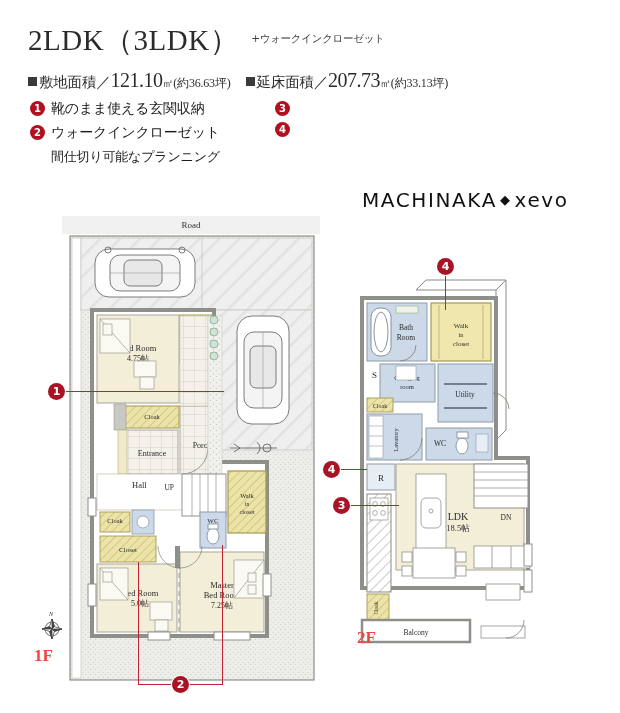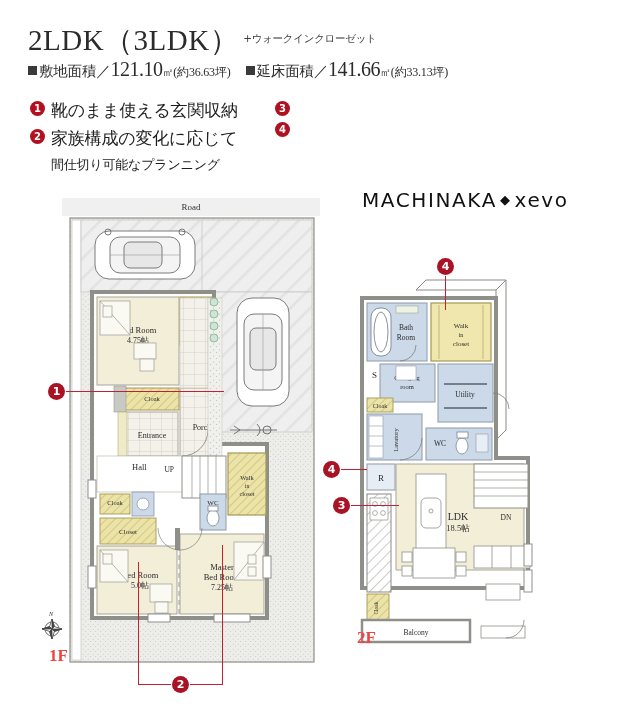--- a/index.html
+++ b/index.html
@@ -8,57 +8,57 @@
     font-family:"Liberation Serif","DejaVu Serif",serif;
     color:#231f20;overflow:hidden;position:relative;
   }
   .page{position:relative;width:620px;height:713px;}
 
   
   .header{position:absolute;left:28px;top:26px;width:560px;}
   .title-row{display:flex;align-items:center;gap:4px;line-height:1;}
   .title-main{font-size:29px;letter-spacing:.5px;color:#2b2b2b;font-weight:400;}
   .title-sub{font-size:10.5px;color:#3a3a3a;padding-bottom:4px;letter-spacing:-.3px;
-    font-family:"DejaVu Sans","Liberation Sans",sans-serif;}
-  .area-row{margin-top:3px;display:flex;align-items:baseline;gap:4px;
+    font-family:"DejaVu Sans","Liberation Sans",sans-serif;margin-left:8px;}
+  .area-row{margin-top:14px;display:flex;align-items:baseline;gap:4px;
     font-size:15px;color:#2b2b2b;letter-spacing:-.2px;}
   .sqmark{display:inline-block;width:9px;height:9px;background:#3a3a3a;margin-right:2px;
     position:relative;top:-1px;}
   .area-label{font-size:14.5px;}
   .area-num{font-size:20px;letter-spacing:-.5px;}
   .area-unit{font-size:11px;}
   .area-tsubo{font-size:12px;}
   .gap-mid{display:inline-block;width:7px;}
 
   
   .features{position:absolute;left:30px;top:100px;width:560px;}
   .fcol{position:absolute;top:0;}
   .fcol.left{left:0;width:250px;}
   .fcol.right{left:245px;width:320px;}
   .frow{display:flex;align-items:flex-start;margin-bottom:5px;}
   .fnum{flex:0 0 auto;width:15px;height:15px;border-radius:50%;
     background:#b01020;color:#fff;font-size:10px;line-height:15px;text-align:center;
     font-family:"DejaVu Sans","Liberation Sans",sans-serif;font-weight:bold;margin-right:6px;margin-top:1px;}
-  .ftxt{font-size:17px;line-height:1.35;color:#1d1d1d;letter-spacing:-.2px;}
+  .ftxt{font-size:14px;line-height:1.35;color:#1d1d1d;letter-spacing:-.2px;}
   .fcont{margin-left:21px;font-size:13px;line-height:1.35;color:#1d1d1d;letter-spacing:-.2px;}
 
   
   .brand{position:absolute;left:362px;top:188px;font-size:20px;letter-spacing:1.6px;
     font-family:"DejaVu Sans","Liberation Sans",sans-serif;color:#111;font-weight:500;}
   .brand .lower{text-transform:lowercase;}
 
   
-  .plan1f{position:absolute;left:62px;top:198px;width:258px;height:470px;text-align:right;}
+  .plan1f{position:absolute;left:62px;top:216px;width:258px;height:470px;text-align:right;}
   .plan2f{position:absolute;left:356px;top:258px;width:220px;height:390px;text-align:center;}
 
   svg{display:block;}
 
   .floor-tag{position:absolute;font-size:17px;font-weight:bold;color:#ef4444;
     font-family:"Liberation Serif",serif;}
-  #tag1f{left:49px;top:646px;text-align:right;}
+  #tag1f{left:34px;top:646px;text-align:right;}
   #tag2f{left:357px;top:628px;}
 
   
   .compass{position:absolute;left:38px;top:608px;width:30px;height:34px;}
 
   
   .callout{position:absolute;width:17px;height:17px;border-radius:50%;
     background:#a81426;color:#fff;font-size:11px;line-height:17px;text-align:center;
     font-family:"DejaVu Sans","Liberation Sans",sans-serif;font-weight:bold;z-index:40;
     box-shadow:0 0 0 1px #ffffff;}
@@ -89,34 +89,34 @@
     <div class="title-row">
       <span class="title-main">2LDK（3LDK）</span>
       <span class="title-sub">+ウォークインクローゼット</span>
     </div>
     <div class="area-row">
       <span>
         <span class="sqmark"></span><span class="area-label">敷地面積／</span><span class="area-num">121.10</span><span class="area-unit">㎡</span><span class="area-tsubo">(約36.63坪)</span>
       </span>
       <span class="gap-mid"></span>
       <span>
-        <span class="sqmark"></span><span class="area-label">延床面積／</span><span class="area-num">141.66</span><span class="area-unit">㎡</span><span class="area-tsubo">(約33.13坪)</span>
+        <span class="sqmark"></span><span class="area-label">延床面積／</span><span class="area-num">207.73</span><span class="area-unit">㎡</span><span class="area-tsubo">(約33.13坪)</span>
       </span>
     </div>
   </div>
 
   <div class="features">
     <div class="fcol left">
       <div class="frow">
         <div class="fnum">1</div>
         <div class="ftxt">靴のまま使える玄関収納</div>
       </div>
       <div class="frow">
         <div class="fnum">2</div>
-        <div class="ftxt">家族構成の変化に応じて</div>
+        <div class="ftxt">ウォークインクローゼット</div>
       </div>
       <div class="fcont">間仕切り可能なプランニング</div>
     </div>
     <div class="fcol right">
       <div class="frow">
         <div class="fnum">3</div>
       </div>
       <div class="frow">
         <div class="fnum">4</div>
       </div>

